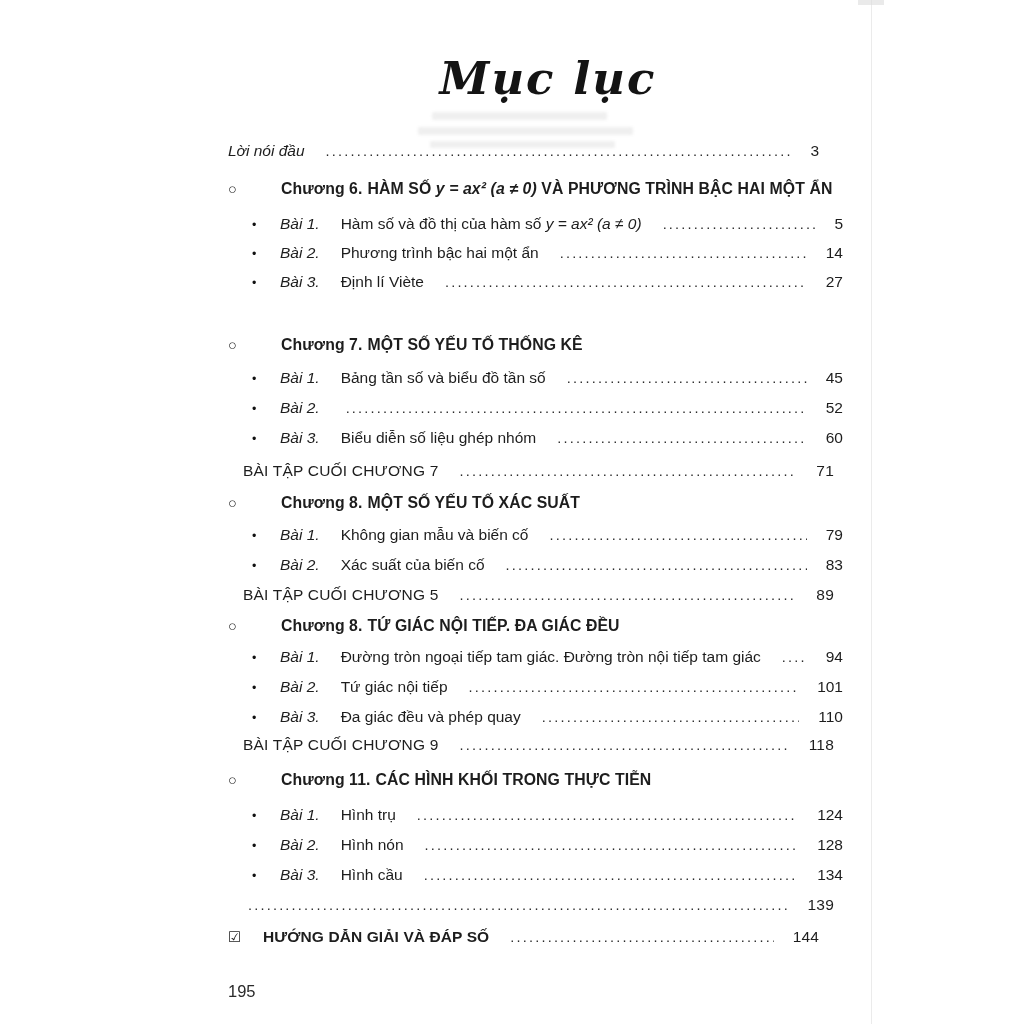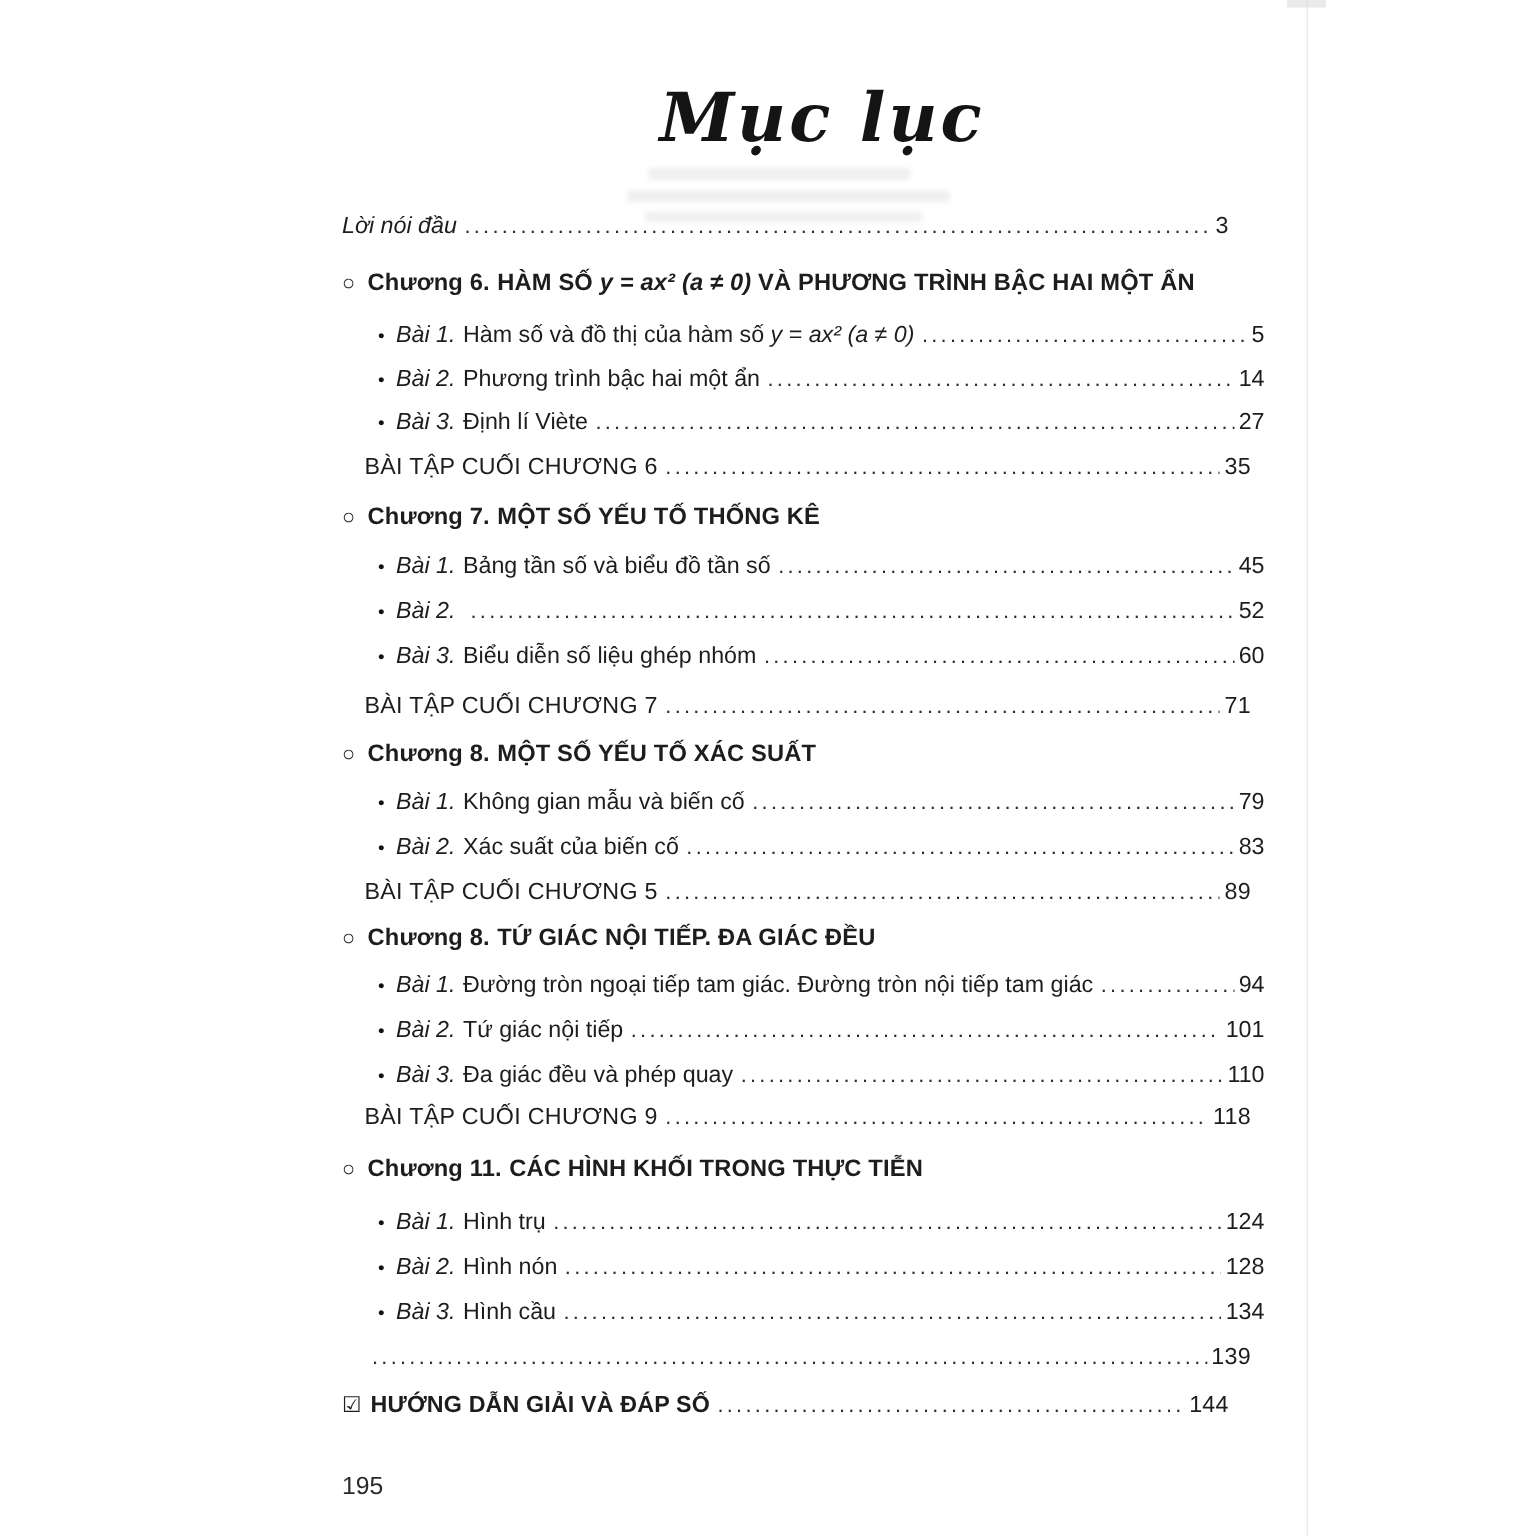--- a/index.html
+++ b/index.html
@@ -13,24 +13,24 @@
   .ghost{position:absolute;background:#b9b9b9;opacity:.22;filter:blur(1.6px);border-radius:2px;}
   .g1{top:112px;left:432px;width:175px;height:8px;}
   .g2{top:127px;left:418px;width:215px;height:8px;}
   .g3{top:141px;left:430px;width:185px;height:7px;}
   
   .edge-line{position:absolute;top:0;left:871px;width:1px;height:1024px;background:#ebebeb;}
   .edge-tick{position:absolute;top:0;left:858px;width:26px;height:5px;background:#dcdcdc;opacity:.6;}
   
   .toc{position:absolute;top:0;left:228px;width:591px;height:100%;}
   .row{position:absolute;left:0;width:100%;height:30px;line-height:30px;display:flex;
-       align-items:baseline;white-space:nowrap;font-size:15.5px;color:#1d1d1d;}
+       align-items:baseline;white-space:nowrap;font-size:15.5px;color:#1d1d1d;gap:16px;}
   .head{font-weight:700;font-size:15.8px;letter-spacing:.1px;}
   .head .marker{flex:0 0 17px;font-weight:400;font-size:14.5px;color:#222;}
-  .head .hlabel{margin-right:5px;}
+  .head .hlabel{margin-right:5px;margin-left:20px;}
   .math{font-style:italic;}
   .item{padding-left:24px;}
   .item .bullet{flex:0 0 12px;font-size:12.5px;color:#111;}
   .ilabel{font-style:italic;margin-right:5px;}
   .review{padding-left:15px;letter-spacing:.2px;}
   .preface .plabel{font-style:italic;}
   .ans{font-weight:700;letter-spacing:.1px;}
   .ans .marker{flex:0 0 19px;font-size:14.5px;}
   .leader{flex:1 1 auto;overflow:hidden;margin:0 3px 0 5px;min-width:10px;}
   .leader::after{content:"................................................................................................................................................................";
@@ -76,25 +76,20 @@
         <span class="leader"></span>
         <span class="pg">14</span>
     </div>
     <div class="row item" style="top:267px">
       <span class="bullet">•</span>
         <span class="ilabel">Bài 3.</span>
         <span><span>Định lí Viète</span></span>
         <span class="leader"></span>
         <span class="pg">27</span>
     </div>
-    <div class="row review" style="top:297px">
-      <span>BÀI TẬP CUỐI CHƯƠNG 6</span>
-        <span class="leader"></span>
-        <span class="pg">35</span>
-    </div>
 
     <div class="row head" style="top:330px">
       <span class="marker">○</span>
         <span><span class="hlabel">Chương 7.</span><span>MỘT SỐ YẾU TỐ THỐNG KÊ</span></span>
     </div>
     <div class="row item" style="top:363px">
       <span class="bullet">•</span>
         <span class="ilabel">Bài 1.</span>
         <span><span>Bảng tần số và biểu đồ tần số</span></span>
         <span class="leader"></span>

